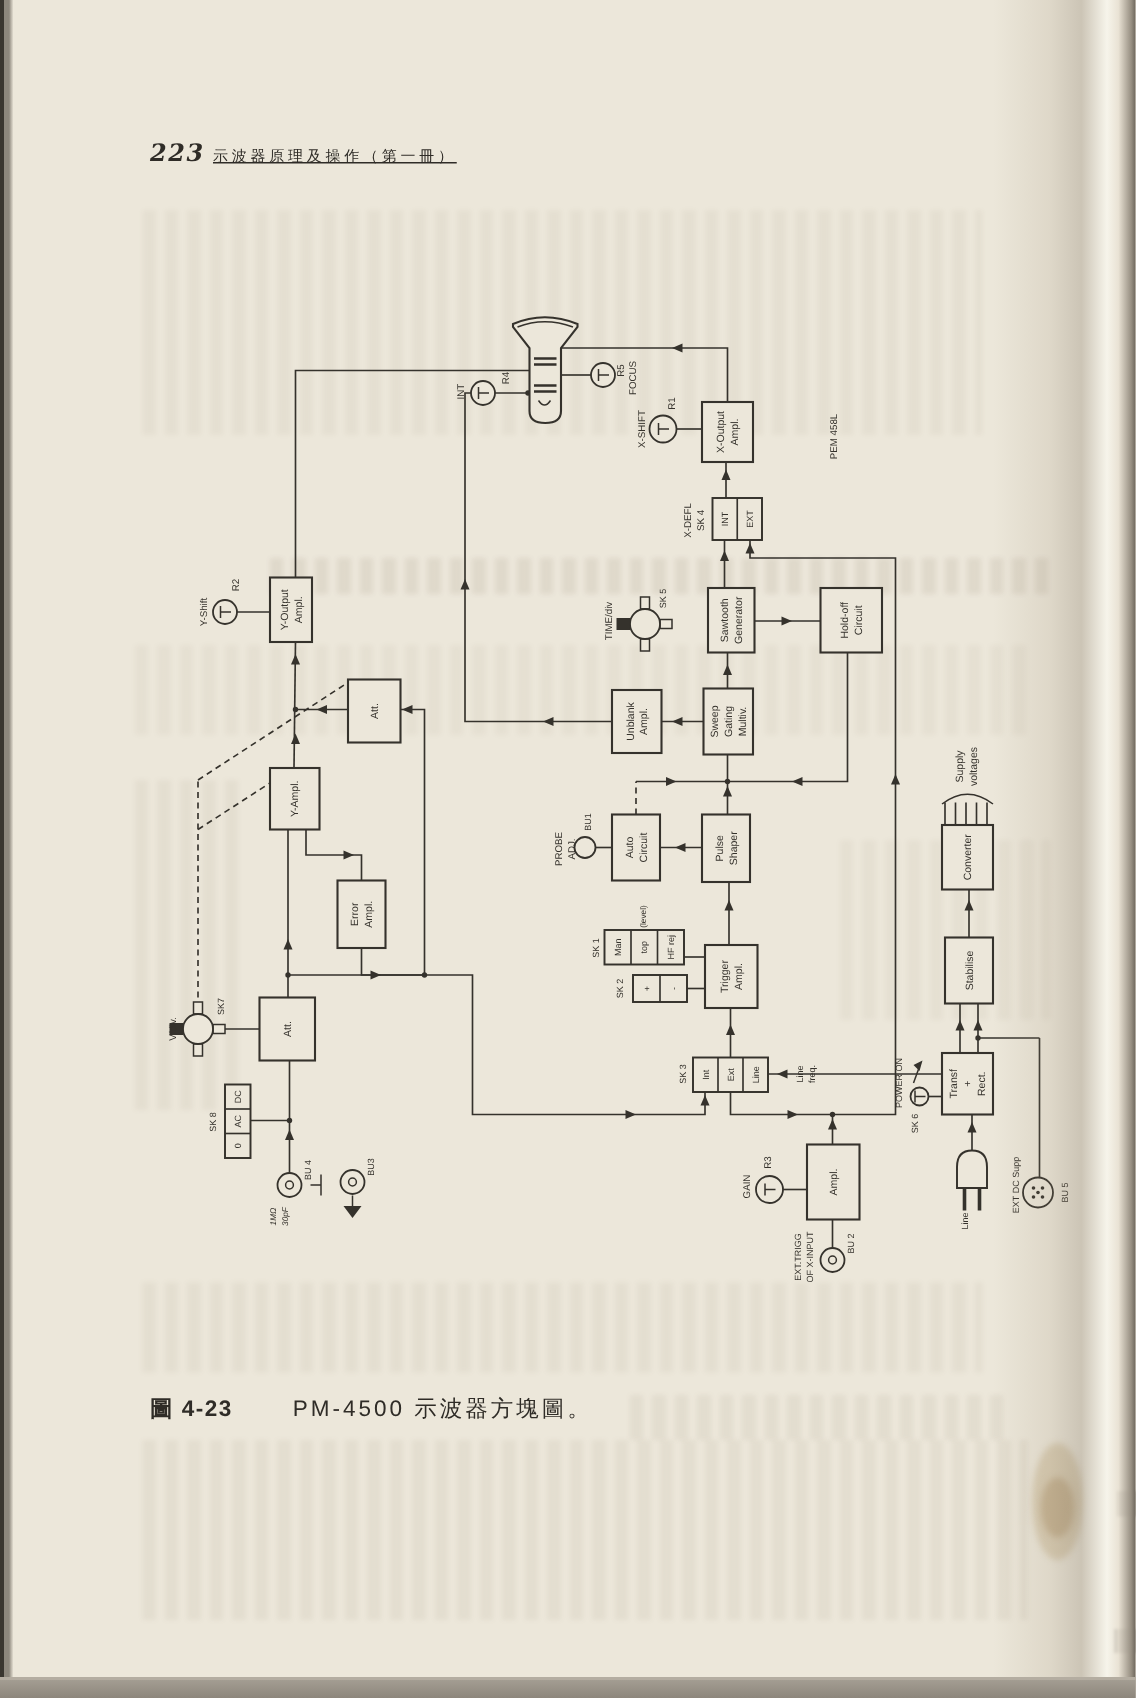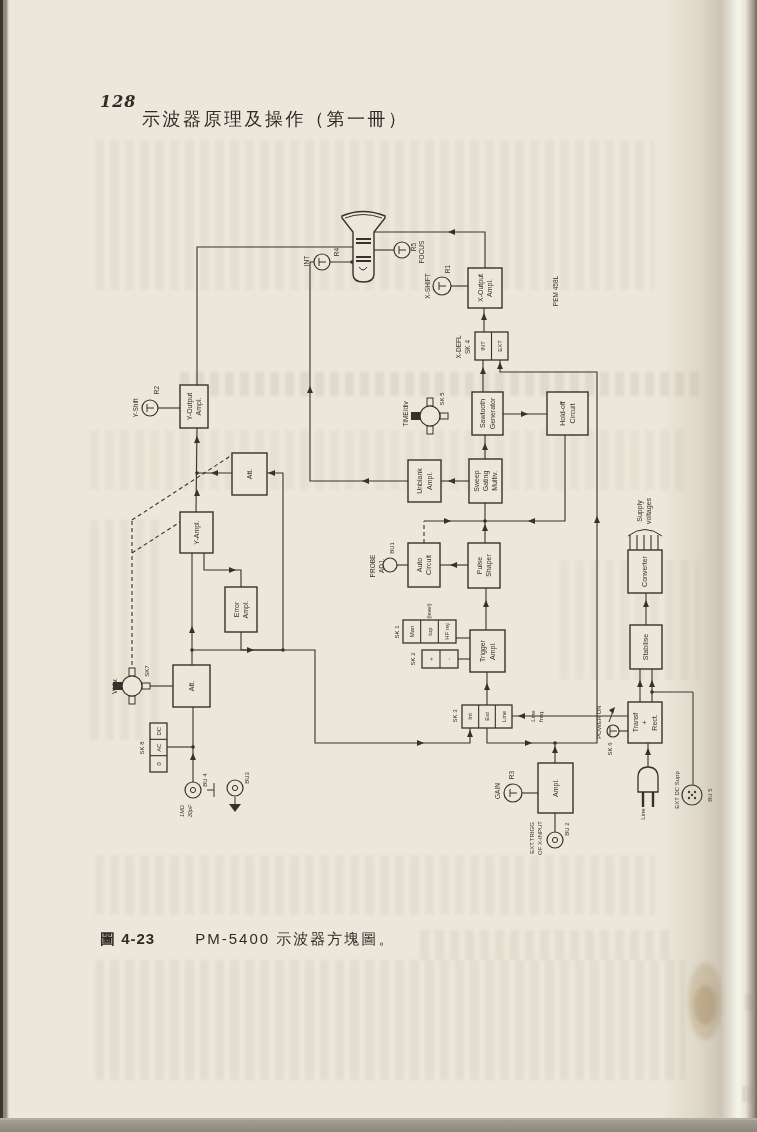--- a/index.html
+++ b/index.html
@@ -7,21 +7,21 @@
        font-family:"Liberation Sans",sans-serif;}
   #page{position:absolute;inset:0;background:#ece7da;}
   .edgeL{position:absolute;left:0;top:0;width:9px;height:1132px;
     background:linear-gradient(90deg,#3a362f 0 3px,#8d877c 3px 6px,rgba(140,130,115,0) 9px);}
   .edgeR{position:absolute;right:0;top:0;width:95px;height:1132px;
     background:linear-gradient(90deg,rgba(0,0,0,0) 0%,rgba(150,135,110,.16) 40%,rgba(112,98,78,.26) 62%,rgba(255,255,248,.55) 80%,rgba(233,226,212,.9) 88%,#978f82 97%,#6e675d 100%);}
   .edgeB{position:absolute;left:0;bottom:0;width:757px;height:14px;
     background:linear-gradient(180deg,#b4ada1 0 2px,#a39d92 2px,#8d867c 100%);}
   .hdr{position:absolute;color:#2f2c27;white-space:nowrap;}
   #pageno{left:100px;top:92px;font:italic bold 16px "DejaVu Serif",serif;letter-spacing:1px;}
-  #booktitle{left:142px;top:107px;font-size:18px;letter-spacing:2.5px;}
+  #booktitle{left:142px;top:97px;font-size:10px;letter-spacing:2.5px;text-decoration:underline;}
   #cap{position:absolute;left:100px;top:930px;color:#2f2c27;font-size:15px;white-space:nowrap;}
   #cap b{font-weight:bold;letter-spacing:1px;margin-right:40px;}
   #cap span{letter-spacing:2px;}
   svg{position:absolute;left:0;top:0;}
   .bleed{position:absolute;filter:blur(1.6px);opacity:.6;
     background:repeating-linear-gradient(90deg,rgba(125,108,86,.14) 0 9px,rgba(125,108,86,0) 9px 15px);}
   .blot{position:absolute;border-radius:50%;filter:blur(2px);}
   .mark{position:absolute;filter:blur(1px);}
 </style>
 </head>
@@ -36,21 +36,21 @@
 <div class="bleed" style="left:560px;top:560px;width:140px;height:120px;opacity:.4"></div>
 <div class="bleed" style="left:95px;top:855px;width:560px;height:60px;opacity:.5"></div>
 <div class="bleed" style="left:95px;top:960px;width:590px;height:120px;opacity:.55"></div>
 <div class="bleed" style="left:420px;top:930px;width:250px;height:30px;opacity:.6"></div>
 
 <div class="blot" style="left:688px;top:962px;width:34px;height:78px;background:#d9cdb4;"></div>
 <div class="blot" style="left:694px;top:985px;width:22px;height:40px;background:#c5b292;"></div>
 <div class="mark" style="left:745px;top:994px;width:12px;height:17px;background:#5f594f;"></div>
 <div class="mark" style="left:743px;top:1086px;width:14px;height:16px;background:#6b655c;"></div>
 
-<div id="pageno" class="hdr">128</div>
+<div id="pageno" class="hdr">223</div>
 <div id="booktitle" class="hdr">示波器原理及操作（第一冊）</div>
 
 <svg id="diag" width="757" height="1132" viewBox="0 0 757 1132">
     <g>
       <polyline points="193,782 193,707" fill="none" stroke="#35322c" stroke-width="1.1" stroke-dasharray="none"></polyline>
       <polyline points="167,747 193,747" fill="none" stroke="#35322c" stroke-width="1.1" stroke-dasharray="none"></polyline>
       <polyline points="146,686 173,686" fill="none" stroke="#35322c" stroke-width="1.1" stroke-dasharray="none"></polyline>
       <polyline points="192,665 192,553" fill="none" stroke="#35322c" stroke-width="1.1" stroke-dasharray="none"></polyline>
       <polyline points="196,512 197,427" fill="none" stroke="#35322c" stroke-width="1.1" stroke-dasharray="none"></polyline>
       <polyline points="197,385 197,247 353,247" fill="none" stroke="#35322c" stroke-width="1.1" stroke-dasharray="none"></polyline>
@@ -433,18 +433,18 @@
     </g>
     <g>
       <text x="677" y="790" transform="rotate(-90 677 790)" text-anchor="middle" fill="#35322c" font-size="6" font-style="normal"><tspan x="677" dy="2.0999999999999996">EXT DC Supp</tspan></text>
     </g>
     <g>
       <text x="710" y="795" transform="rotate(-90 710 795)" text-anchor="middle" fill="#35322c" font-size="6" font-style="normal"><tspan x="710" dy="2.0999999999999996">BU 5</tspan></text>
     </g>
   </svg>
 
 <div id="cap">
-  <b>圖 4-23</b><span>PM-5400 示波器方塊圖。</span>
+  <b>圖 4-23</b><span>PM-4500 示波器方塊圖。</span>
 </div>
 
 <div class="edgeL"></div>
 <div class="edgeR"></div>
 <div class="edgeB"></div>
 
 </body></html>

